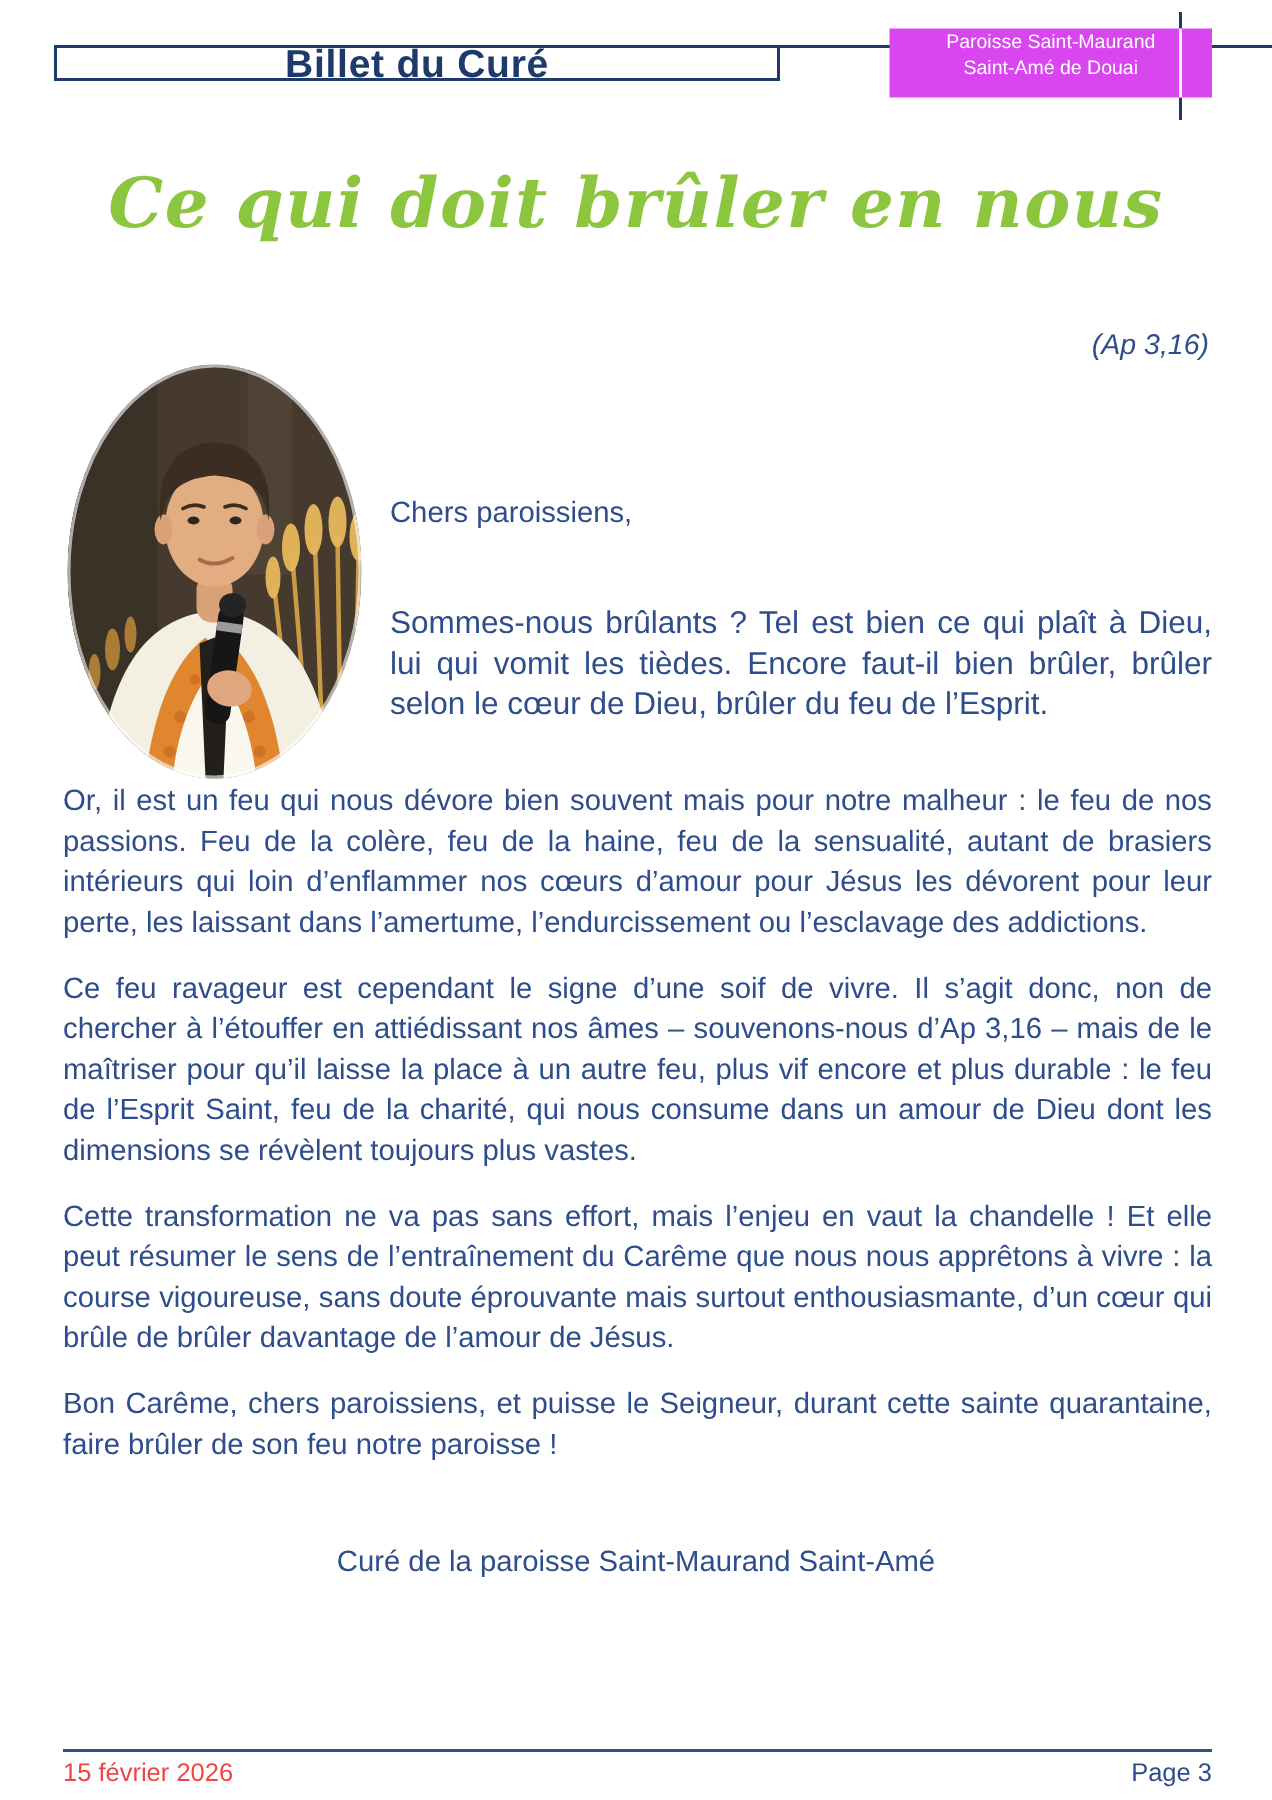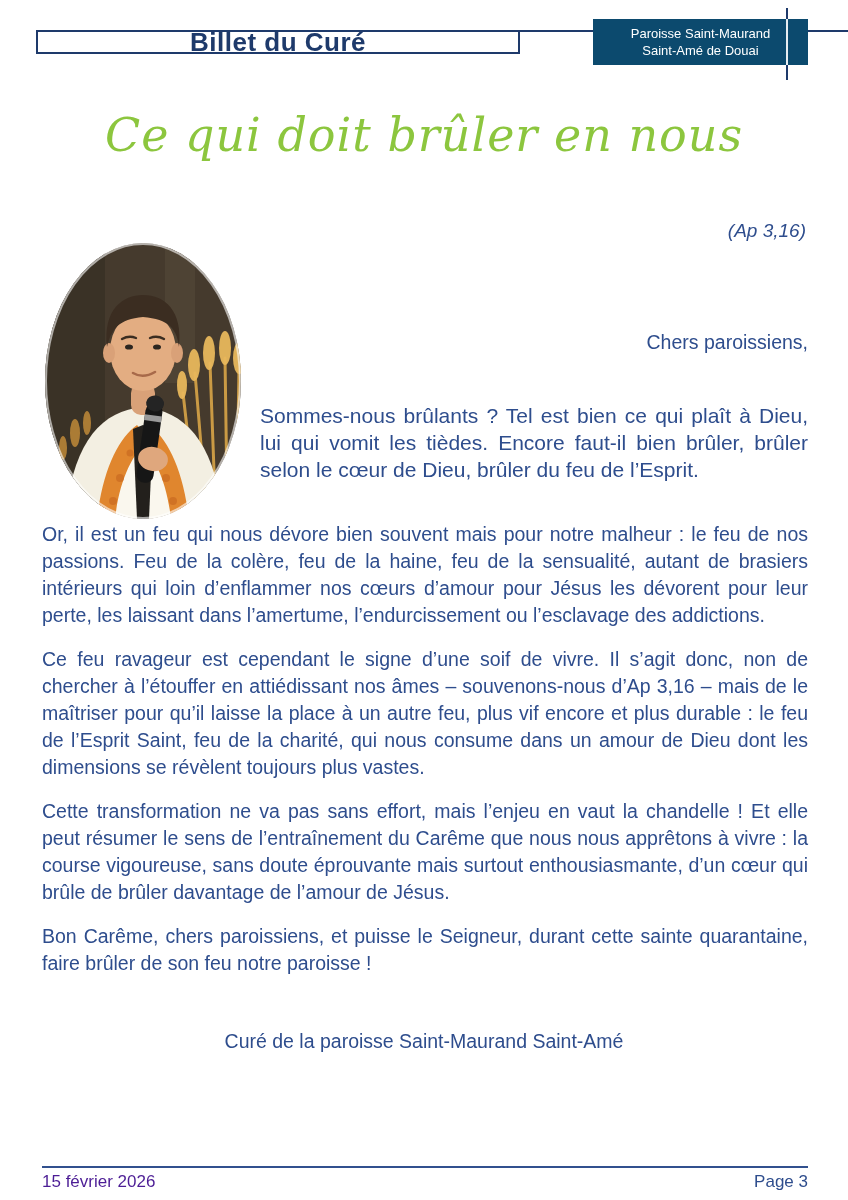--- a/index.html
+++ b/index.html
@@ -19,41 +19,41 @@
   .hdr-box{
     position:absolute;left:36px;top:30px;width:484px;height:24px;
     border:2px solid #1e3a6b;background:#ffffff;box-sizing:border-box;
     display:flex;align-items:center;justify-content:center;
   }
   .hdr-box-label{
     font-size:26px;font-weight:bold;color:#1e3a6b;letter-spacing:.5px;
   }
   .hdr-badge{
     position:absolute;left:593px;top:19px;width:215px;height:46px;
-    background:#0c4a6e;
-    display:flex;flex-direction:column;align-items:center;justify-content:center;
+    background:#d946ef;
+    display:flex;flex-direction:column;align-items:center;
     z-index:2;
   }
   .hdr-badge span{
     color:#ffffff;font-size:13px;line-height:17px;white-space:nowrap;
   }
   .hdr-vline{
     position:absolute;left:786px;top:8px;width:2px;height:72px;
     background:#1e3a6b;z-index:1;
   }
   .hdr-vline-over{
     position:absolute;left:786px;top:19px;width:2px;height:46px;
     background:rgba(255,255,255,.9);z-index:3;
   }
   
   .title{
     position:absolute;left:0;right:0;top:104px;
     text-align:center;
     font-family:"DejaVu Serif", serif;font-style:italic;
-    font-size:46px;line-height:62px;font-weight:normal;
+    font-size:46px;line-height:62px;font-weight:bold;
     color:#8cc63e;letter-spacing:1px;
   }
   .quote{
     position:absolute;left:40px;right:40px;top:192px;
     text-align:center;
     font-size:20px;font-weight:bold;font-style:italic;
     color:#1f3f7e;
   }
   .quote-ref{
     position:absolute;right:42px;top:220px;
@@ -61,21 +61,21 @@
   }
   
   .photo-wrap{
     position:absolute;left:45px;top:243px;width:196px;height:276px;
   }
   .photo-wrap svg{display:block;width:100%;height:100%;}
   .intro-col{
     position:absolute;left:260px;top:243px;width:548px;
   }
   .salutation{
-    margin-top:86px;text-align:right;
+    margin-top:86px;text-align:left;
     font-size:19.5px;line-height:27px;color:#2e4d8d;
   }
   .intro-col p{
     margin:46px 0 0 0;text-align:justify;
     font-size:21px;line-height:27px;color:#2e4d8d;
   }
   
   .bodytext{
     position:absolute;left:42px;top:521px;width:766px;
   }
@@ -88,21 +88,21 @@
     position:absolute;left:0;right:0;top:1026px;
     text-align:center;
     font-size:19.5px;line-height:31px;color:#2e4d8d;
   }
   
   .ftr-line{
     position:absolute;left:42px;top:1166px;width:766px;height:2px;
     background:#31508e;
   }
   .ftr-date{
-    position:absolute;left:42px;top:1172px;font-size:17px;color:#4c1d95;
+    position:absolute;left:42px;top:1172px;font-size:17px;color:#ef4444;
   }
   .ftr-page{
     position:absolute;right:40px;top:1172px;font-size:17px;color:#2e4d8d;
   }
 </style>
 </head>
 <body>
 
 <div class="page">
 

